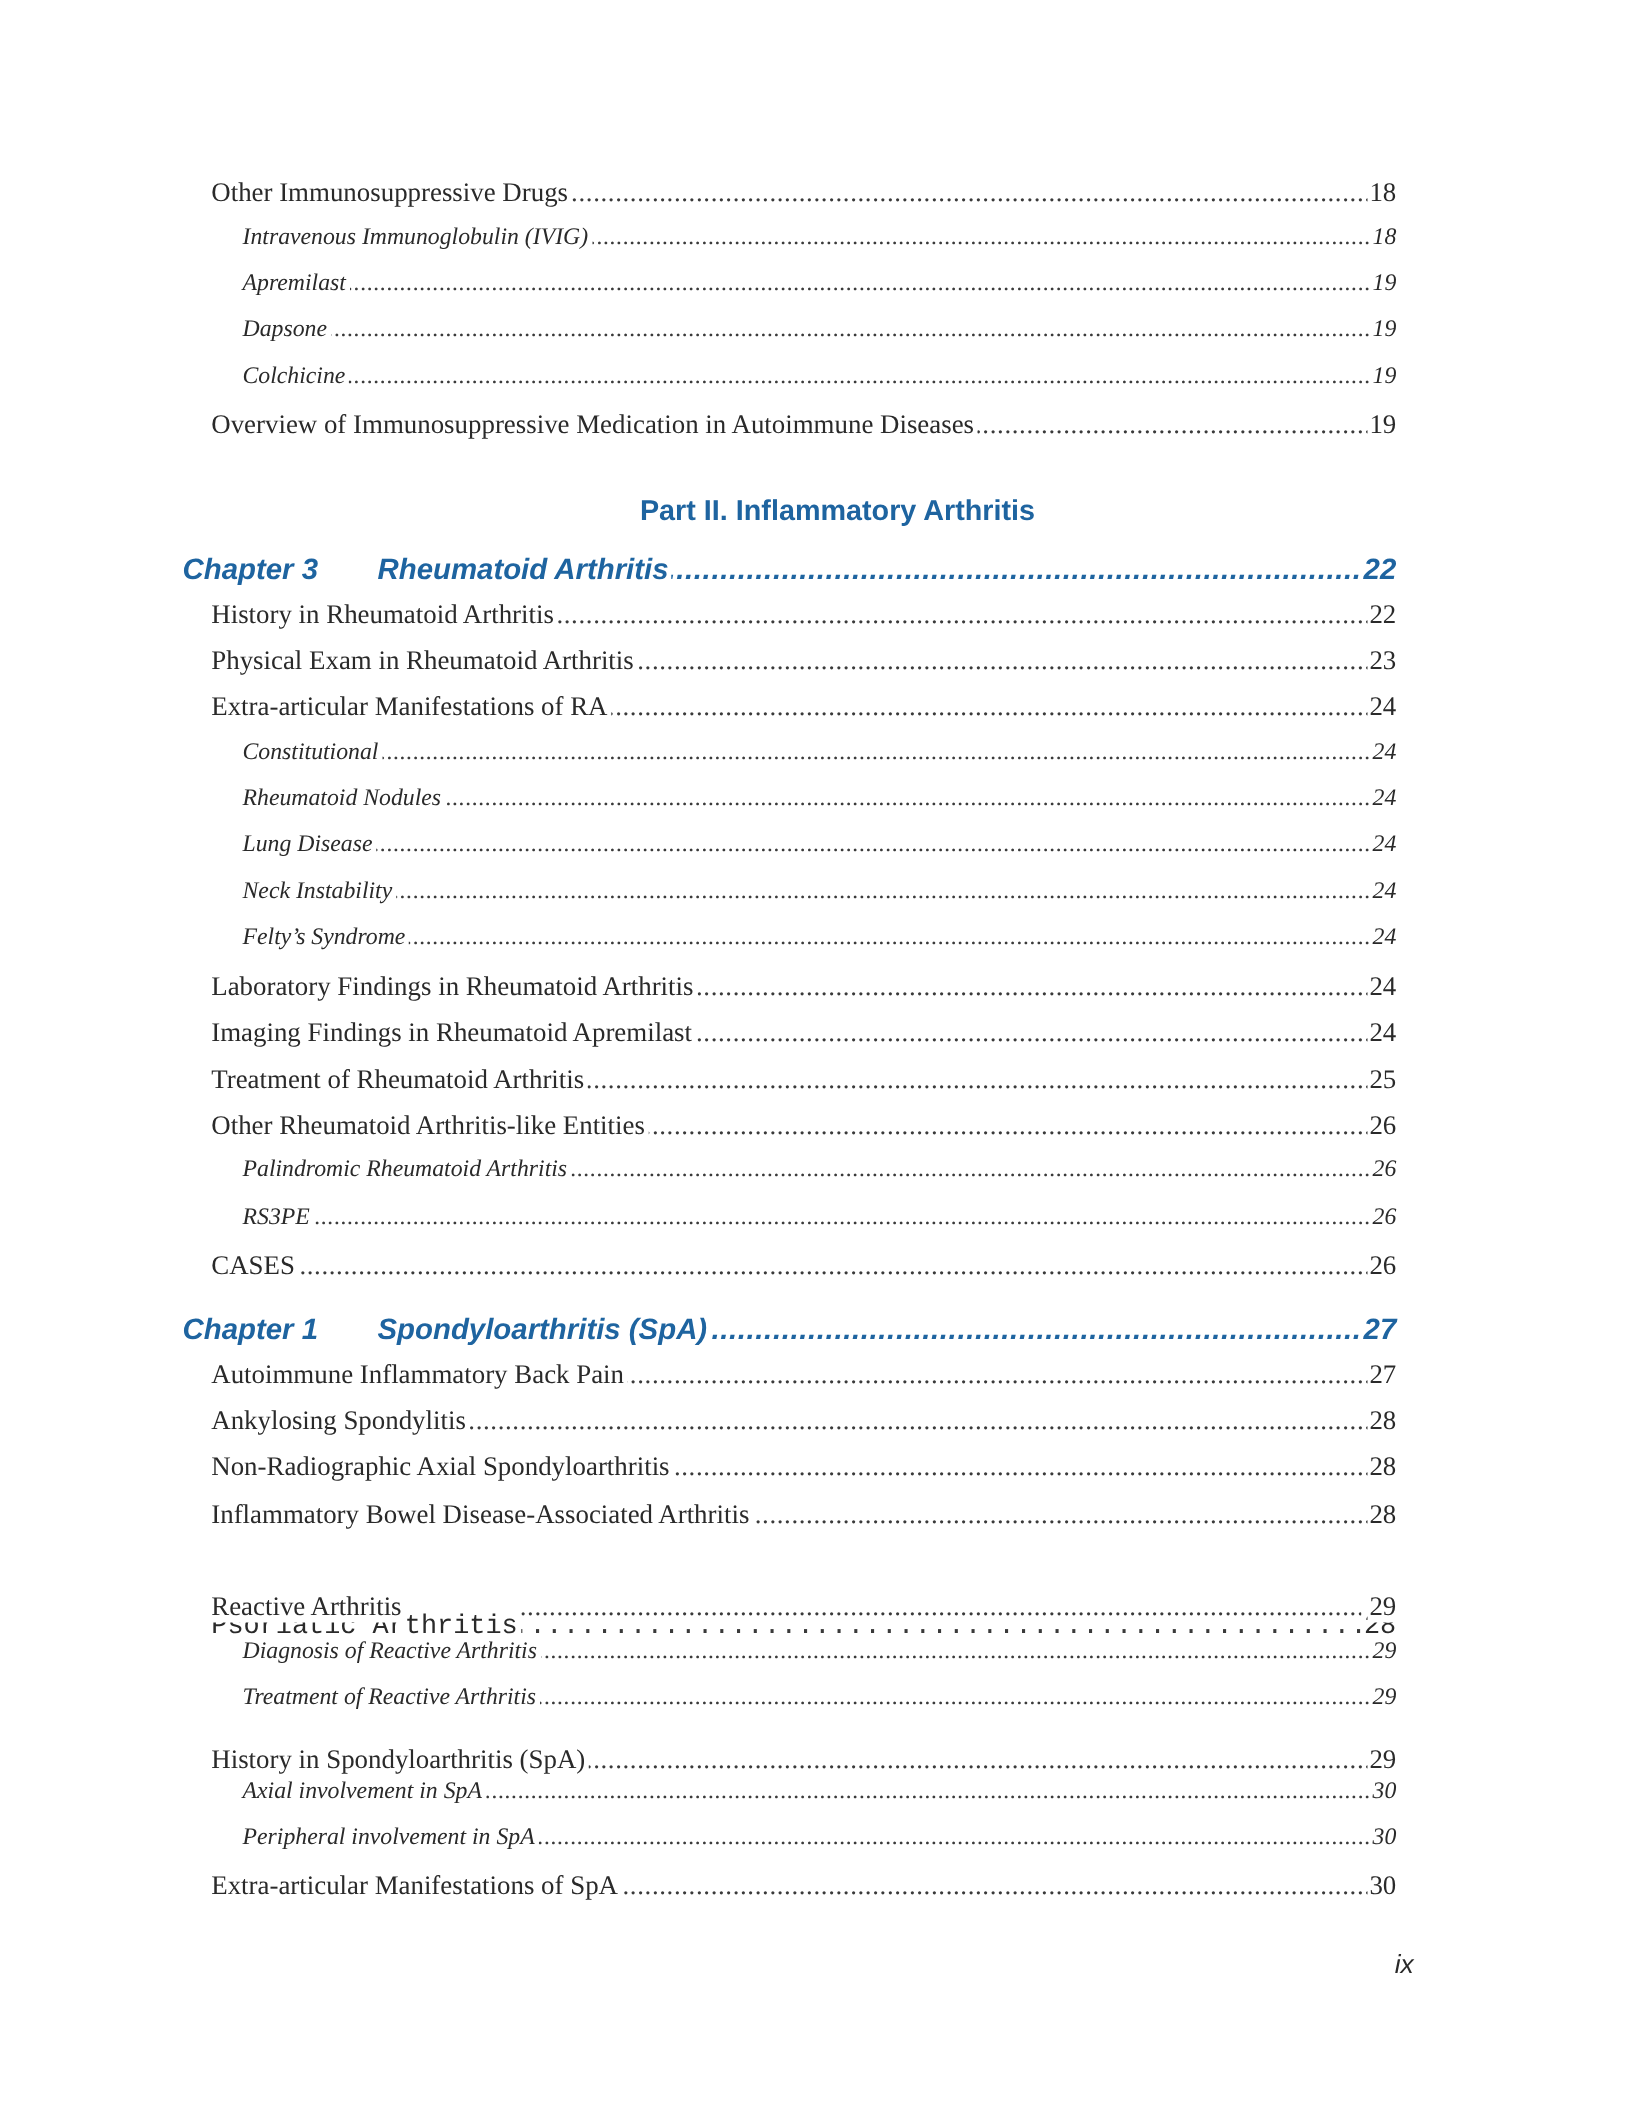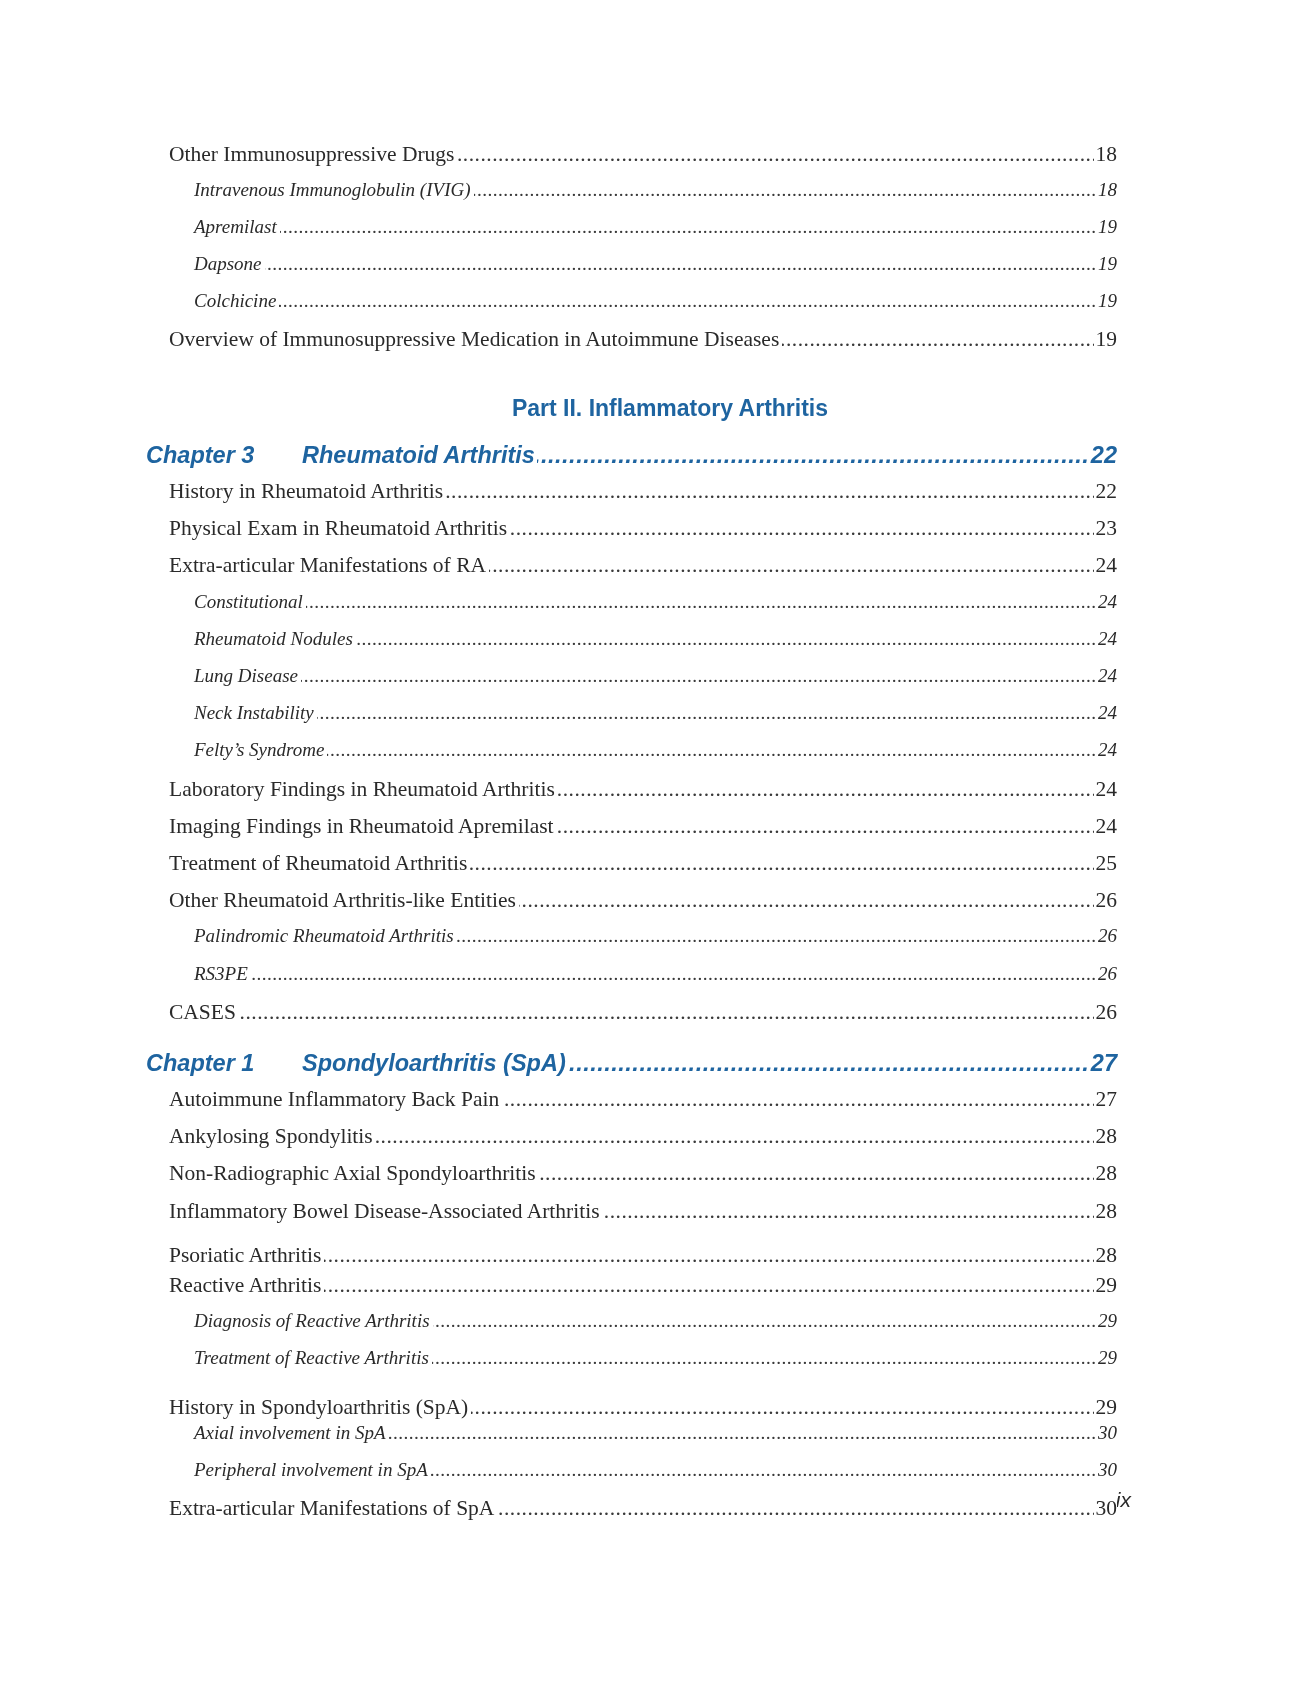--- a/index.html
+++ b/index.html
@@ -24,21 +24,21 @@
   }
   .chapter-line {
     position:absolute; left:0; width:1313px; height:36px;
     font-family:"Liberation Sans","DejaVu Sans",sans-serif; font-weight:bold; font-style:italic; font-size:23.5px; color:#1e64a0;
   }
   .chapter-line .ch-label { position:absolute; left:146px; top:0; background:#fff; z-index:2; }
   .chapter-line .title { position:absolute; left:302px; top:0; white-space:nowrap; background:#fff; padding-right:2px; z-index:2; }
   .chapter-line .leader { position:absolute; left:302px; right:224px; top:0; height:32px; overflow:hidden; white-space:nowrap; z-index:1; letter-spacing:0.5px; }
   .chapter-line .page-num { position:absolute; right:196px; top:0; background:#fff; z-index:2; }
   .folio {
-    position:absolute; top:1488px; right:198px;
+    position:absolute; top:1560px; right:198px;
     font-family:"Liberation Sans","DejaVu Sans",sans-serif; font-style:italic; font-size:21px; color:#2a2a2a;
   }
 </style>
 </head>
 <body>
 
 <div class="page">
 
   <div class="toc-line lvl1" style="top:142px">
     <span class="title">Other Immunosuppressive Drugs</span>
@@ -179,21 +179,21 @@
       <div class="toc-line lvl1" style="top: 1161.4px;">
         <span class="title">Non-Radiographic Axial Spondyloarthritis</span>
         <span class="leader">..........................................................................................................................................................................................................................................................................</span>
         <span class="page-num">28</span>
       </div>
       <div class="toc-line lvl1" style="top: 1198.6px;">
         <span class="title">Inflammatory Bowel Disease-Associated Arthritis</span>
         <span class="leader">..........................................................................................................................................................................................................................................................................</span>
         <span class="page-num">28</span>
       </div>
-      <div class="toc-line lvl1" style="top: 1243px;">
+      <div class="toc-line lvl1" style="top: 1289px; font-family: Liberation Mono, monospace;">
         <span class="title">Psoriatic Arthritis</span>
         <span class="leader">..........................................................................................................................................................................................................................................................................</span>
         <span class="page-num">28</span>
       </div>
       <div class="toc-line lvl1" style="top: 1273px;">
         <span class="title">Reactive Arthritis</span>
         <span class="leader">..........................................................................................................................................................................................................................................................................</span>
         <span class="page-num">29</span>
       </div>
       <div class="toc-line lvl2" style="top: 1310.2px;">

